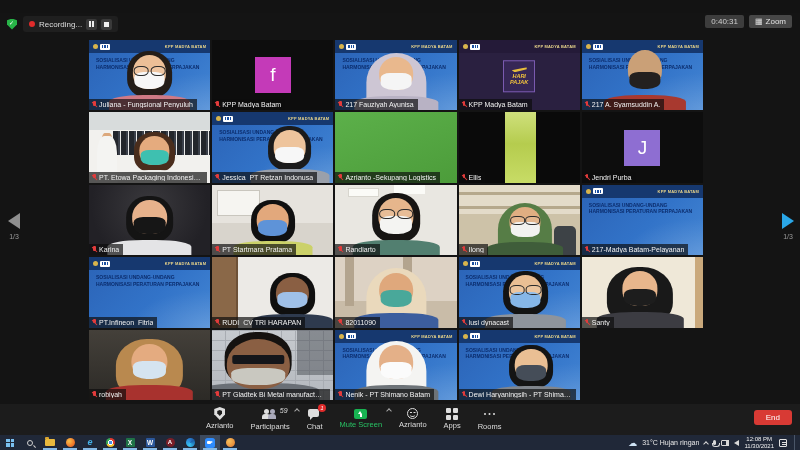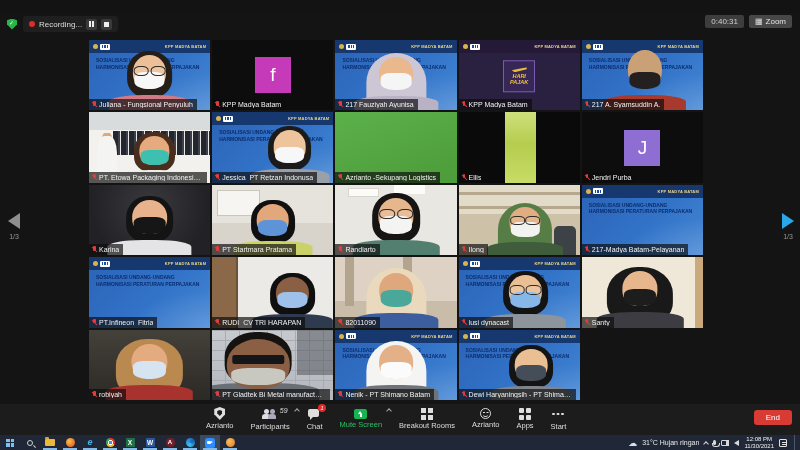--- a/index.html
+++ b/index.html
@@ -669,34 +669,30 @@
           <span class="chatbadge">1</span>
         </i>
         <span class="tlabel">Chat</span>
       </button>
       <button class="tbtn">
         <span class="caret"></span>
         <i class="ic-share"></i>
         <span class="tlabel green">Mute Screen</span>
       </button>
       <button class="tbtn">
-        <i class="ic-grid"></i>
-        <span class="tlabel">Breakout Rooms</span>
-      </button>
-      <button class="tbtn">
         <i class="ic-smile"></i>
         <span class="tlabel">Azrianto</span>
       </button>
       <button class="tbtn">
         <i class="ic-apps"></i>
         <span class="tlabel">Apps</span>
       </button>
       <button class="tbtn">
         <i class="ic-more"></i>
-        <span class="tlabel">Start</span>
+        <span class="tlabel">Rooms</span>
       </button>
     </div>
 
     <button class="end-btn">End</button>
   </div>
 
   <div class="taskbar">
     <div class="slot">
         <span class="winlogo">
           <i></i>

